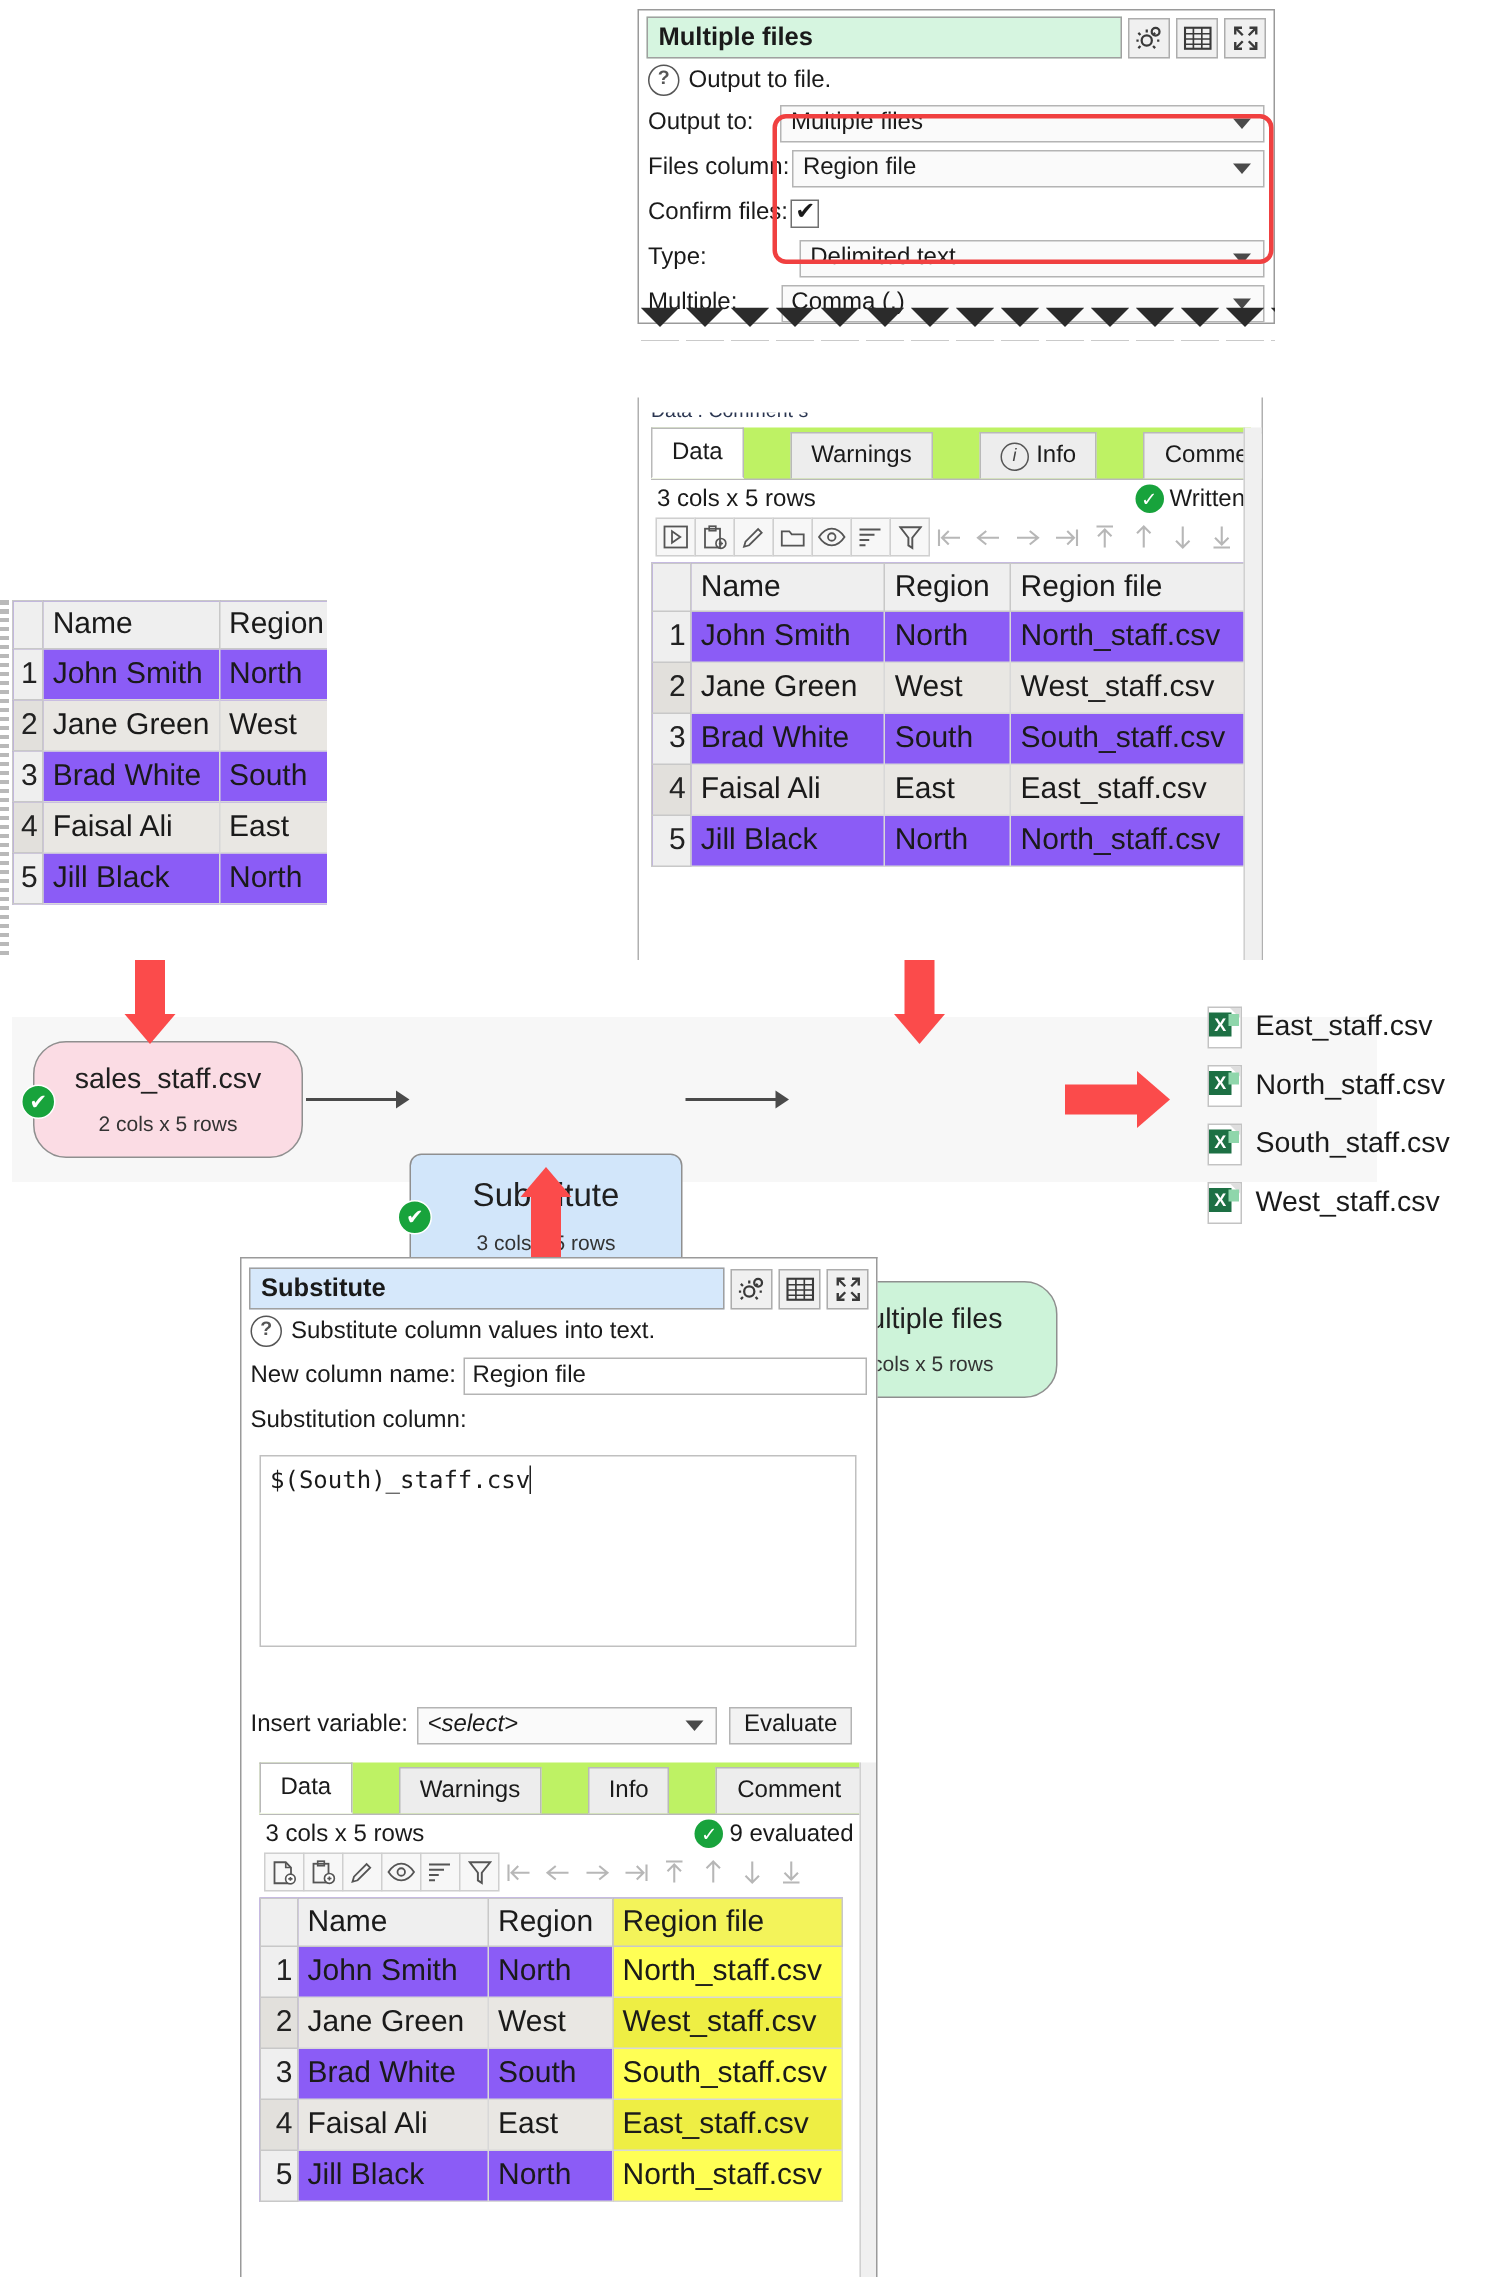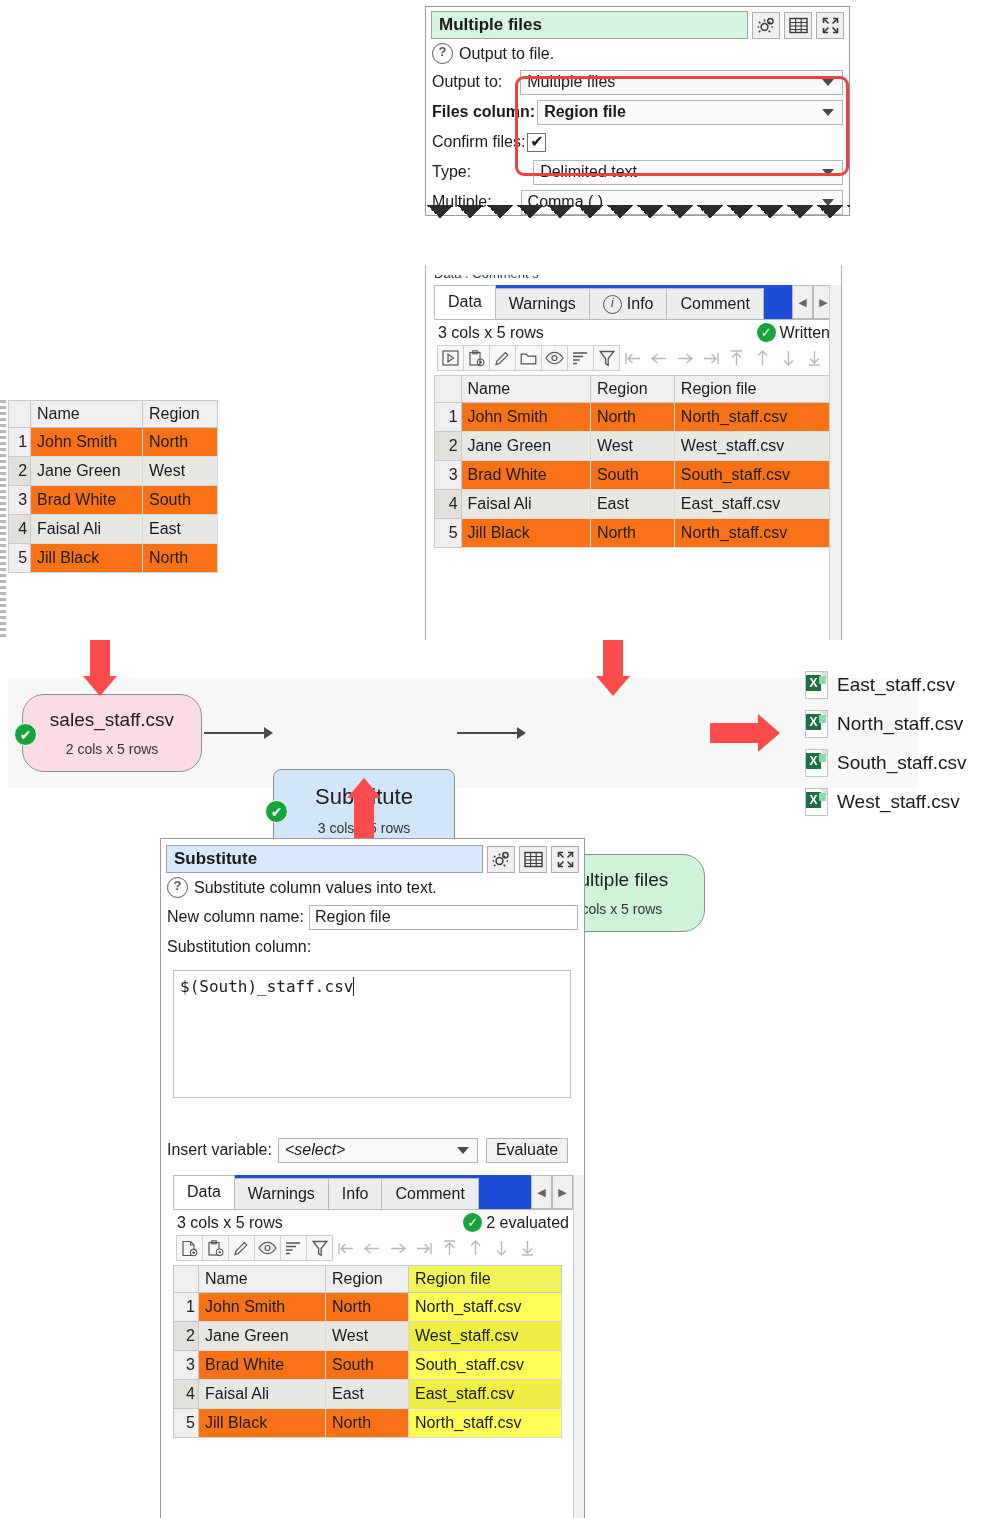--- a/index.html
+++ b/index.html
@@ -62,21 +62,21 @@
   
   .torn{
     height:22px;
     background:
       linear-gradient(135deg,#2b2b2b 25%,transparent 25%) -15px 0/30px 22px,
       linear-gradient(225deg,#2b2b2b 25%,transparent 25%) -15px 0/30px 22px;
     background-repeat:repeat-x;
   }
 
   
-  .tabstrip{display:flex;align-items:flex-end;height:34px;border-bottom:1px solid #b9b9b9;background:#1d4ed8;}
+  .tabstrip{display:flex;align-items:flex-end;height:34px;border-bottom:1px solid #b9b9b9;background:#bef264;gap:32px;}
   .tab{
     height:31px;display:flex;align-items:center;gap:5px;padding:0 13px;font-size:16px;
     border:1px solid #b9b9b9;border-bottom:none;background:#ededed;margin-right:-1px;
     box-sizing:border-box;
   }
   .tab.active{background:#ffffff;height:34px;border-bottom:1px solid #ffffff;}
   .info-i{
     width:17px;height:17px;border:1.5px solid #555;border-radius:50%;
     font-size:12px;line-height:14px;text-align:center;font-style:italic;color:#444;flex:none;
   }
@@ -97,21 +97,21 @@
   
   .icobar{display:flex;padding:1px 3px 2px 3px;gap:0;}
   .ico{
     width:27px;height:26px;border:1px solid #cfcfcf;background:#f7f7f7;margin-right:-1px;
     display:flex;align-items:center;justify-content:center;box-sizing:border-box;
   }
   .ico.dim{opacity:.42;}
   .ico.plain{border-color:transparent;background:transparent;}
 
   
-  table.grid{border-collapse:collapse;font-size:16px;background:#f97316;}
+  table.grid{border-collapse:collapse;font-size:20px;background:#8b5cf6;}
   table.grid th{
     background:#efefef;border:1px solid #c8c8c8;font-weight:normal;text-align:left;
     padding:4px 6px;
   }
   table.grid td{border:1px solid #d8d8d8;padding:5px 6px;white-space:nowrap;}
   table.grid td.rn{
     background:#efefef;border:1px solid #c8c8c8;text-align:right;padding:5px 3px 5px 5px;
     color:#222;width:14px;
   }
   table.grid tr.alt td{background:#e9e7e3;}
@@ -225,21 +225,21 @@
   <div class="frow" style="height:30px;">
     <span class="flabel">Output to:</span>
     <div class="fctl" style="margin-left:18px;">
       <div class="combo">
         <span>Multiple files</span>
         <span class="caret"></span>
       </div>
     </div>
   </div>
 
-  <div class="frow" style="height:30px;font-weight:bold;">
+  <div class="frow" style="height:30px;">
     <span class="flabel">Files column:</span>
     <div class="fctl" style="margin-left:2px;">
       <div class="combo">
         <span>Region file</span>
         <span class="caret"></span>
       </div>
     </div>
   </div>
 
   <div class="frow" style="height:30px;align-items:center;">
@@ -640,21 +640,21 @@
       <div class="tabscroll">
         <div>◀</div>
         <div>▶</div>
       </div>
     </div>
 
     <div class="statusline">
       <span>3 cols x 5 rows</span>
       <span class="right">
         <span class="gcheck">✓</span>
-        <span>2 evaluated</span>
+        <span>9 evaluated</span>
       </span>
     </div>
 
     <div class="icobar">
       <div class="ico">
         <svg width="17" height="17" viewBox="0 0 17 17">
             <path d="M2 1.5h7.5L13 5v10.5H2z" fill="none" stroke="#555" stroke-width="1.2"></path>
             <path d="M9.5 1.5V5H13" fill="none" stroke="#555" stroke-width="1.1"></path>
             <circle cx="12.6" cy="12.6" r="3.2" fill="#fff" stroke="#555" stroke-width="1.1"></circle>
             <path d="M11.2 12.6h2.8M12.6 11.3v2.6" stroke="#555" stroke-width="1.1"></path>

